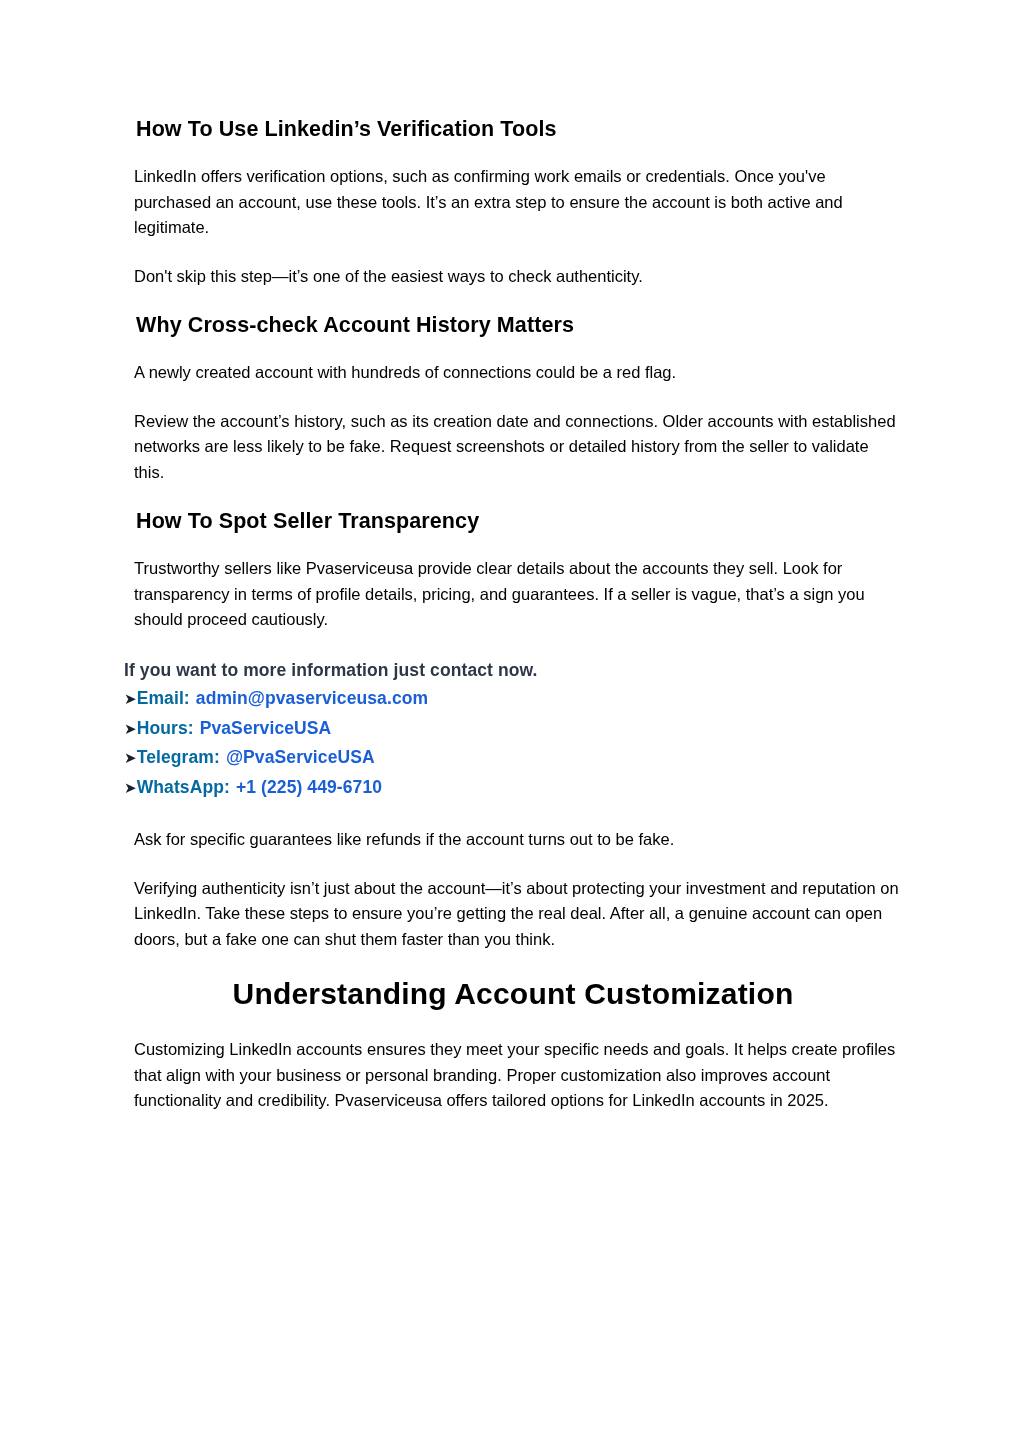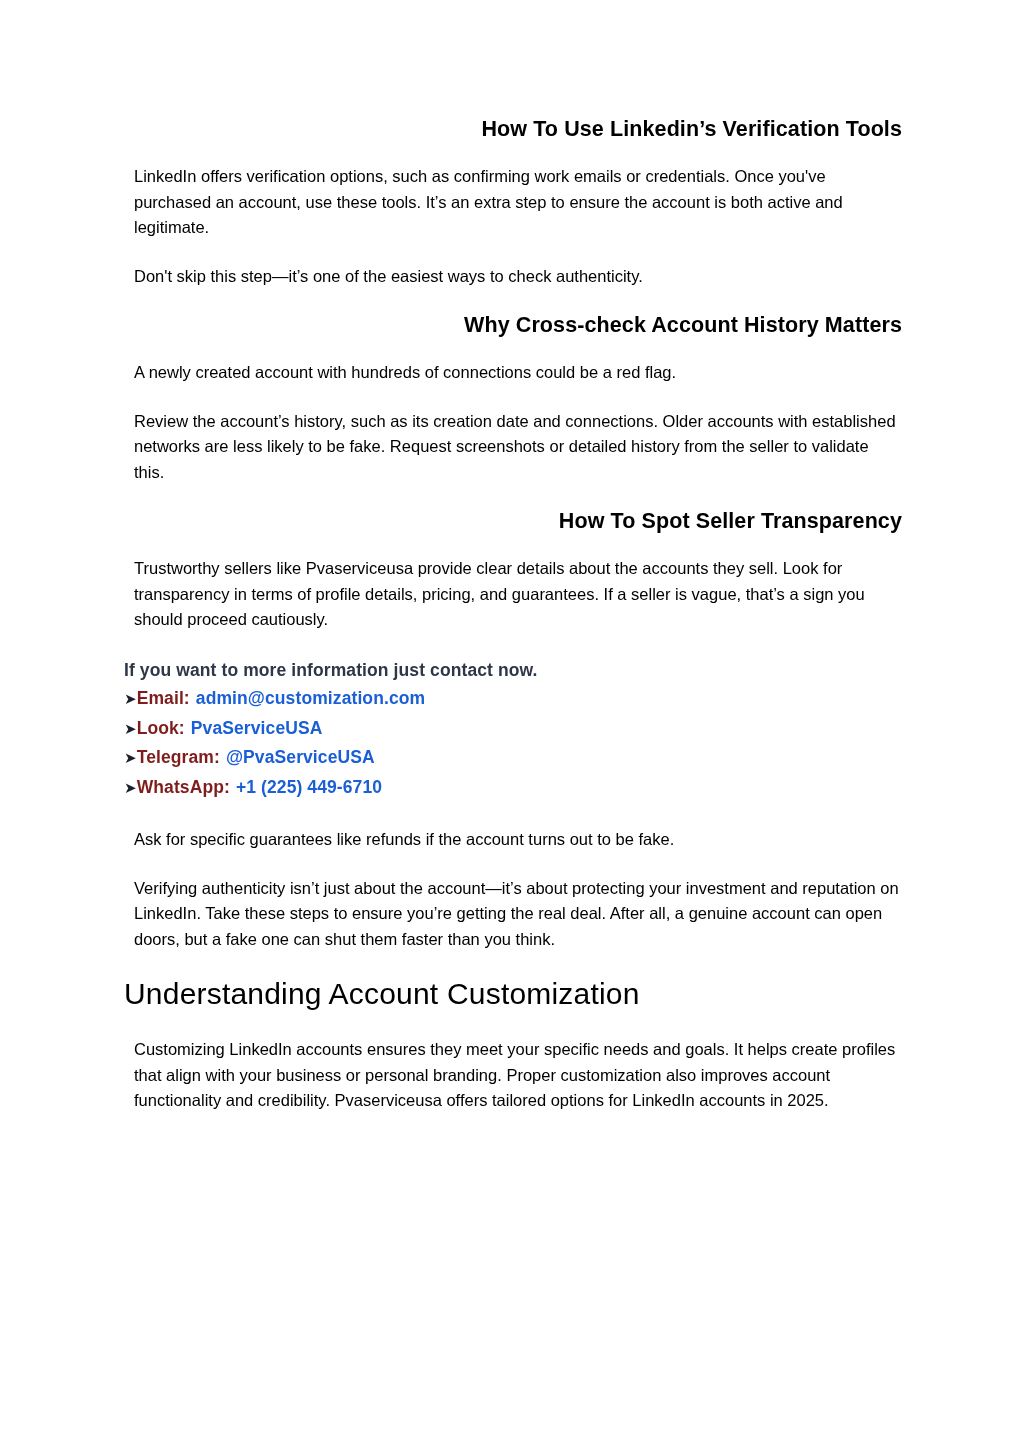--- a/index.html
+++ b/index.html
@@ -16,29 +16,29 @@
     height: 1446px;
     padding: 116px 122px 0 124px;
   }
   h3.doc-h3 {
     font-size: 21.5px;
     line-height: 27px;
     font-weight: 700;
     color: #000000;
     margin: 0 0 21px 12px;
     letter-spacing: 0.1px;
-    text-align: right;
   }
   h1.doc-h1 {
     font-size: 30px;
     line-height: 38px;
-    font-weight: 400;
+    font-weight: 700;
     color: #000000;
     margin: 20px 0 24px 0;
     letter-spacing: 0.2px;
+    text-align: center;
   }
   p.doc-p {
     font-size: 16.5px;
     line-height: 25.5px;
     font-weight: 400;
     color: #000000;
     margin: 0 0 23px 10px;
   }
   .visit-line {
     font-size: 16.5px;
@@ -65,21 +65,21 @@
     font-weight: 700;
     color: #2d3748;
     letter-spacing: 0.1px;
   }
   .contact-arrow {
     color: #1a202c;
     font-family: "DejaVu Sans", sans-serif;
     font-size: 15px;
   }
   .contact-label {
-    color: #7f1d1d;
+    color: #0369a1;
     margin-right: 6px;
   }
   .contact-value {
     color: #1a5fd6;
     text-decoration: none;
     cursor: pointer;
   }
 </style>
 </head>
 <body>
@@ -100,25 +100,25 @@
 
   <h3 class="doc-h3">How To Spot Seller Transparency</h3>
 
   <p class="doc-p">Trustworthy sellers like Pvaserviceusa provide clear details about the accounts they sell. Look for transparency in terms of profile details, pricing, and guarantees. If a seller is vague, that’s a sign you should proceed cautiously.</p>
 
 
   <div class="contact-block">
     <p class="contact-line">If you want to more information just contact now.</p>
 
     <p class="contact-line">
-      <span class="contact-arrow">➤</span><span class="contact-label">Email:</span><a class="contact-value">admin@customization.com</a>
+      <span class="contact-arrow">➤</span><span class="contact-label">Email:</span><a class="contact-value">admin@pvaserviceusa.com</a>
     </p>
 
     <p class="contact-line">
-      <span class="contact-arrow">➤</span><span class="contact-label">Look:</span><a class="contact-value">PvaServiceUSA</a>
+      <span class="contact-arrow">➤</span><span class="contact-label">Hours:</span><a class="contact-value">PvaServiceUSA</a>
     </p>
 
     <p class="contact-line">
       <span class="contact-arrow">➤</span><span class="contact-label">Telegram:</span><a class="contact-value">@PvaServiceUSA</a>
     </p>
 
     <p class="contact-line">
       <span class="contact-arrow">➤</span><span class="contact-label">WhatsApp:</span><a class="contact-value">+1 (225) 449-6710</a>
     </p>
   </div>

